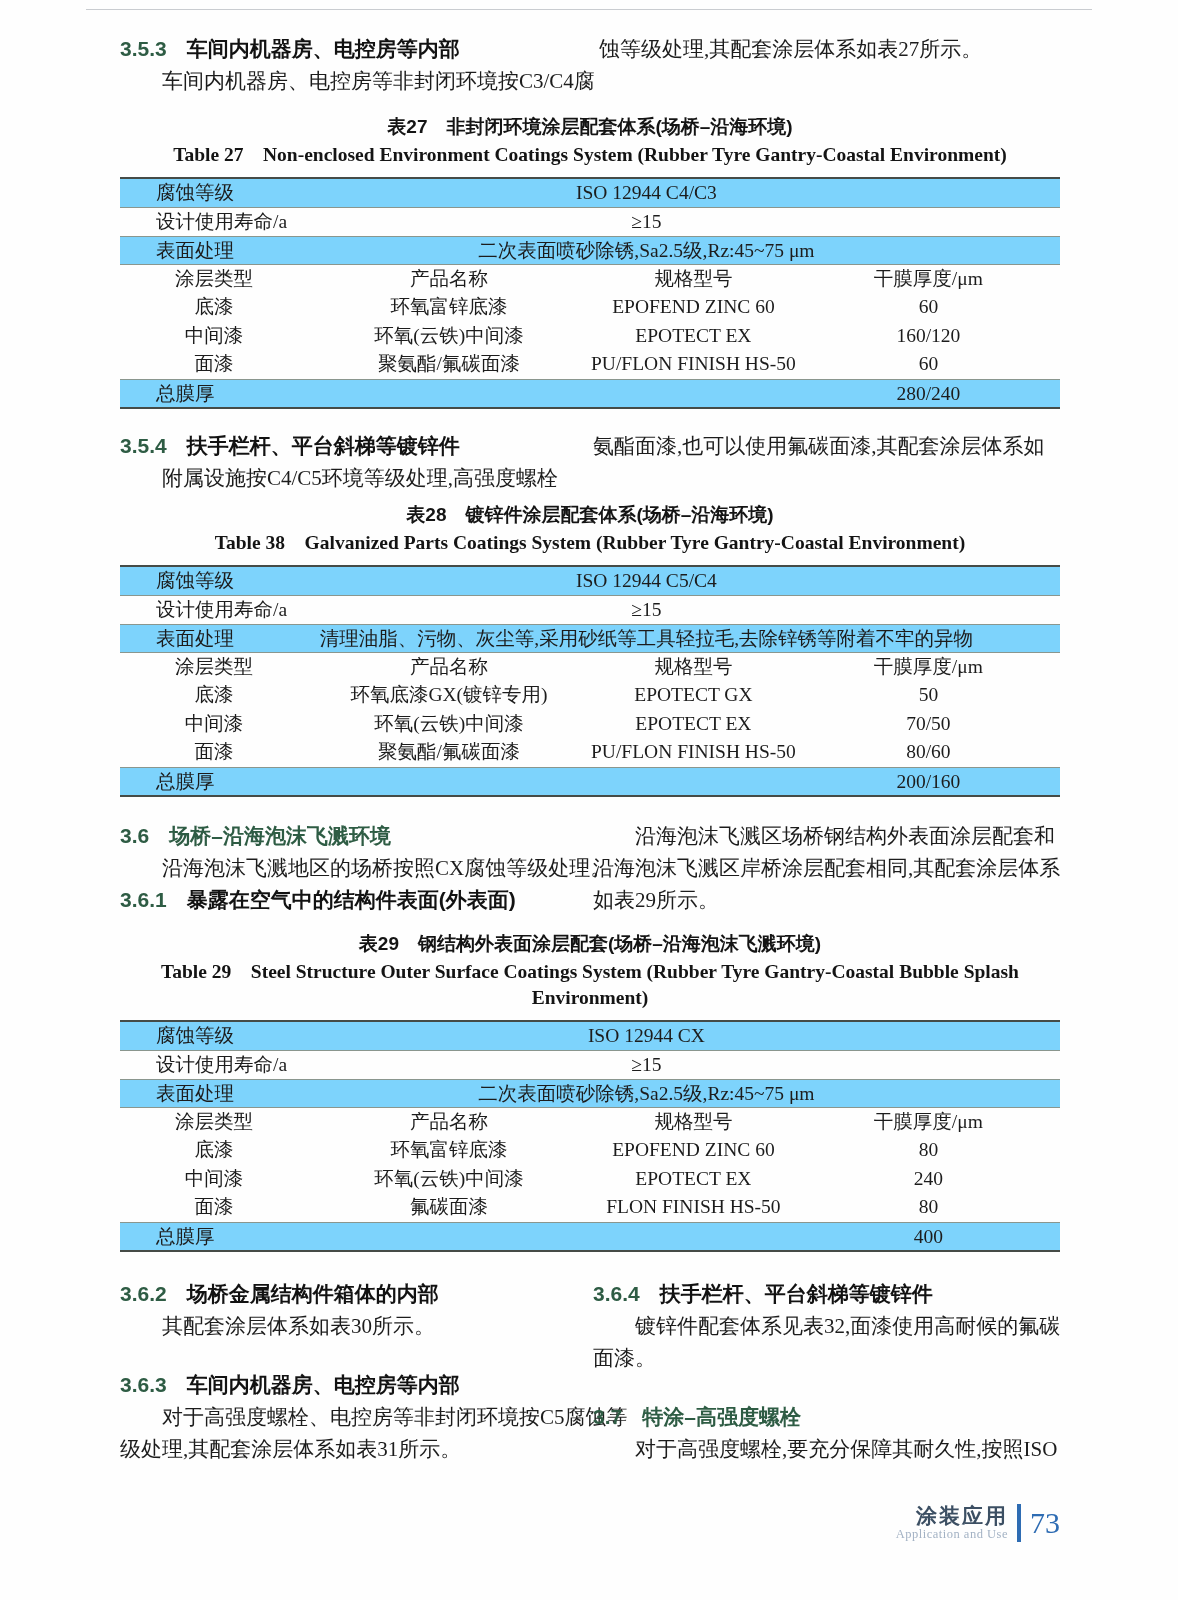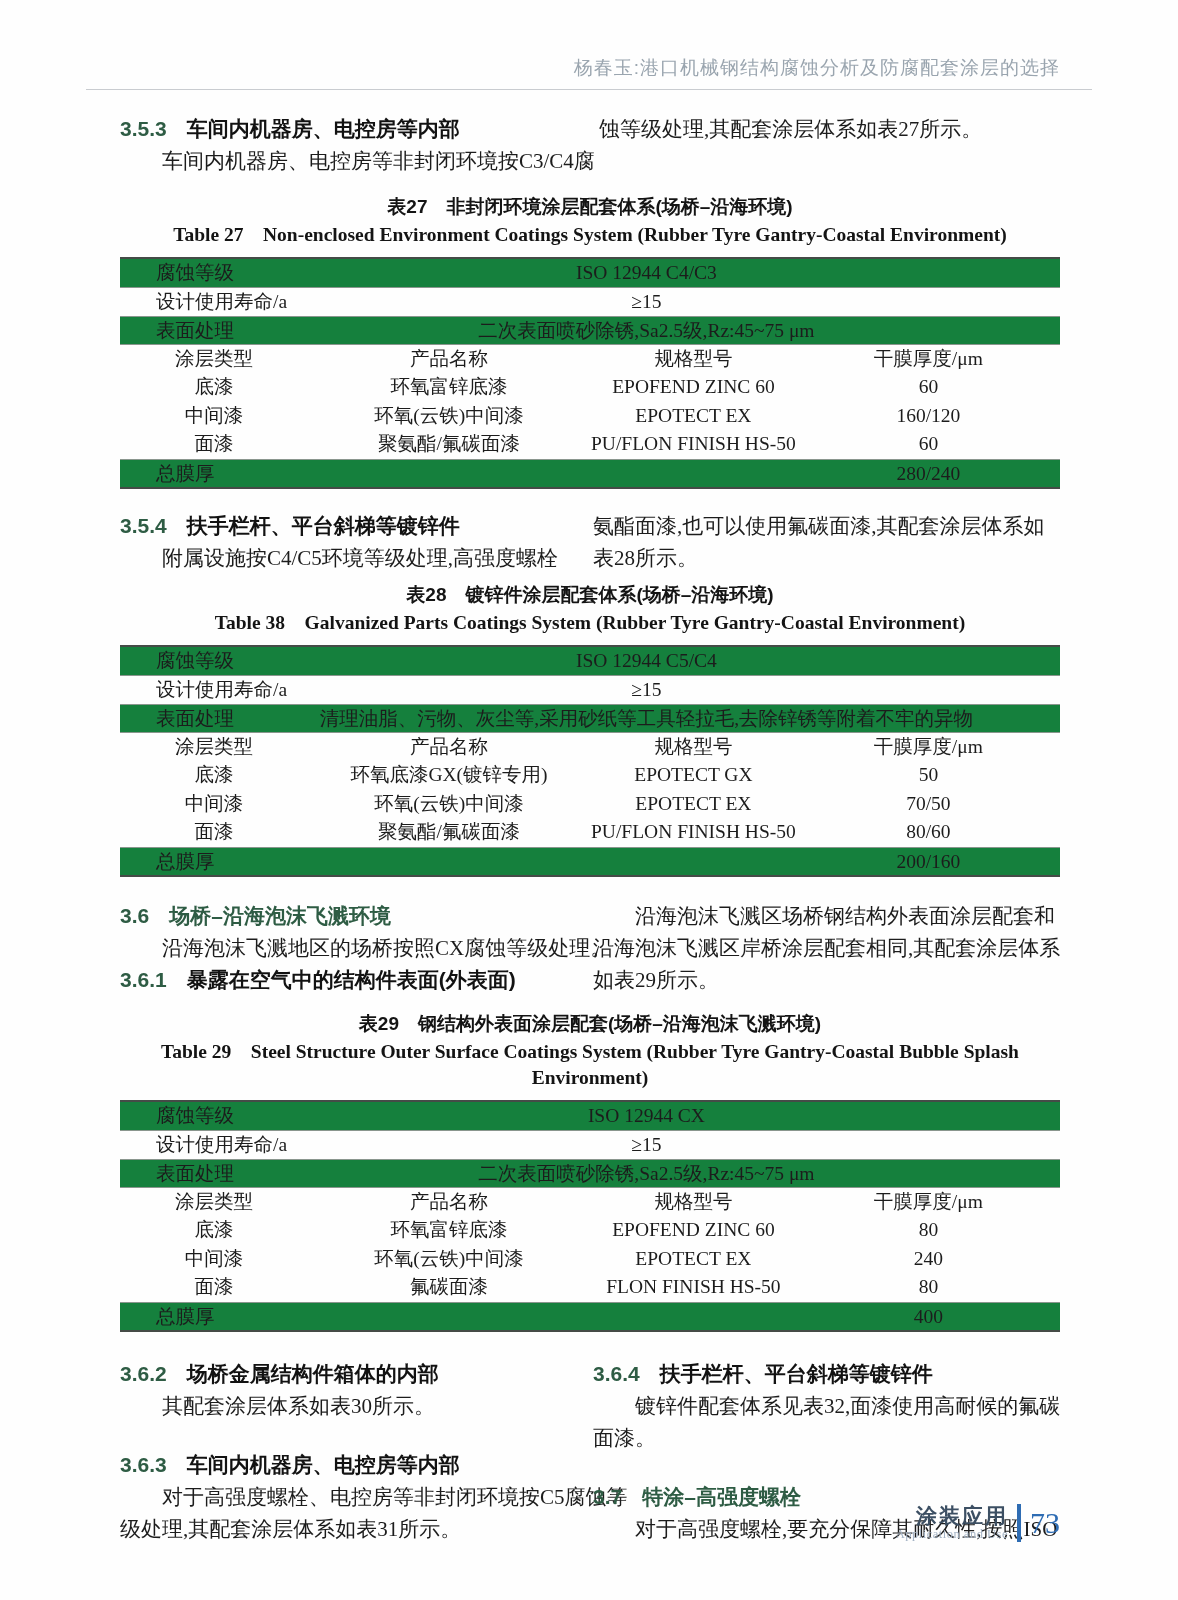--- a/index.html
+++ b/index.html
@@ -28,21 +28,21 @@
   .mt10 { margin-top:27px; }
 
   
   .table-block { }
   .tcap-zh { text-align:center; font-family:"Liberation Sans","DejaVu Sans",sans-serif;
     font-weight:bold; font-size:19px; line-height:26px; color:#141414; }
   .tcap-en { text-align:center; font-family:"Liberation Serif","DejaVu Serif",serif;
     font-weight:bold; font-size:19.5px; line-height:26px; margin-top:2px; color:#141414; }
   .jtable { margin-top:9px; border-top:2.5px solid #454b47; border-bottom:2.5px solid #454b47; }
   .trow { position:relative; height:28.5px; line-height:28.5px; font-size:19.5px; }
-  .trow.shaded { background:#15803d; border-top:1px solid #8a968e; border-bottom:1px solid #8a968e; }
+  .trow.shaded { background:#7dd3fc; border-top:1px solid #8a968e; border-bottom:1px solid #8a968e; }
   .trow.shaded:first-child { border-top:none; }
   .trow.shaded:last-child { border-bottom:none; }
   .tlabel { position:absolute; left:36px; top:0; white-space:nowrap; }
   .tvalue { display:block; margin-left:12%; width:88%; text-align:center; white-space:nowrap; }
   .ttotal { position:absolute; left:72%; width:28%; top:0; text-align:center; }
   .trow.cols { display:flex; }
   .tc { display:block; text-align:center; white-space:nowrap; }
   .tc0{width:20%} .tc1{width:30%} .tc2{width:22%} .tc3{width:28%}
 
   
@@ -62,23 +62,20 @@
   .jen { font-family:"Liberation Serif","DejaVu Serif",serif; font-size:12.5px;
          line-height:14px; color:#a3b2c4; letter-spacing:0.5px; }
   .vbar { width:4px; height:38px; background:#2e6cb3; margin-right:9px; }
   .pagenum { font-family:"Liberation Serif","DejaVu Serif",serif; font-size:30px; color:#2e6cb3; }
 </style>
 </head>
 <body>
 
 <div class="page">
 
-  <div class="running-head">
-    <span>杨春玉:港口机械钢结构腐蚀分析及防腐配套涂层的选择</span>
-  </div>
   <hr class="head-rule">
 
   <div class="two-col" id="blockA">
     <div class="col-l">
       <div class="subsec">
         <span class="num">3.5.3</span><span>车间内机器房、电控房等内部</span>
       </div>
       <div class="line indent">车间内机器房、电控房等非封闭环境按C3/C4腐</div>
     </div>
     <div class="col-r">
@@ -135,21 +132,20 @@
 
   <div class="two-col" id="blockB">
     <div class="col-l">
       <div class="subsec">
         <span class="num">3.5.4</span><span>扶手栏杆、平台斜梯等镀锌件</span>
       </div>
       <div class="line indent">附属设施按C4/C5环境等级处理,高强度螺栓</div>
     </div>
     <div class="col-r">
       <div class="line">氨酯面漆,也可以使用氟碳面漆,其配套涂层体系如</div>
-      <div class="line">表28所示。</div>
     </div>
   </div>
 
   <div class="table-block" id="t28">
     <div class="tcap-zh">表28　镀锌件涂层配套体系(场桥–沿海环境)</div>
     <div class="tcap-en">Table 38　Galvanized Parts Coatings System (Rubber Tyre Gantry-Coastal Environment)</div>
     <div class="jtable">
         <div class="trow shaded">
           <span class="tlabel">腐蚀等级</span>
           <span class="tvalue">ISO 12944 C5/C4</span>

